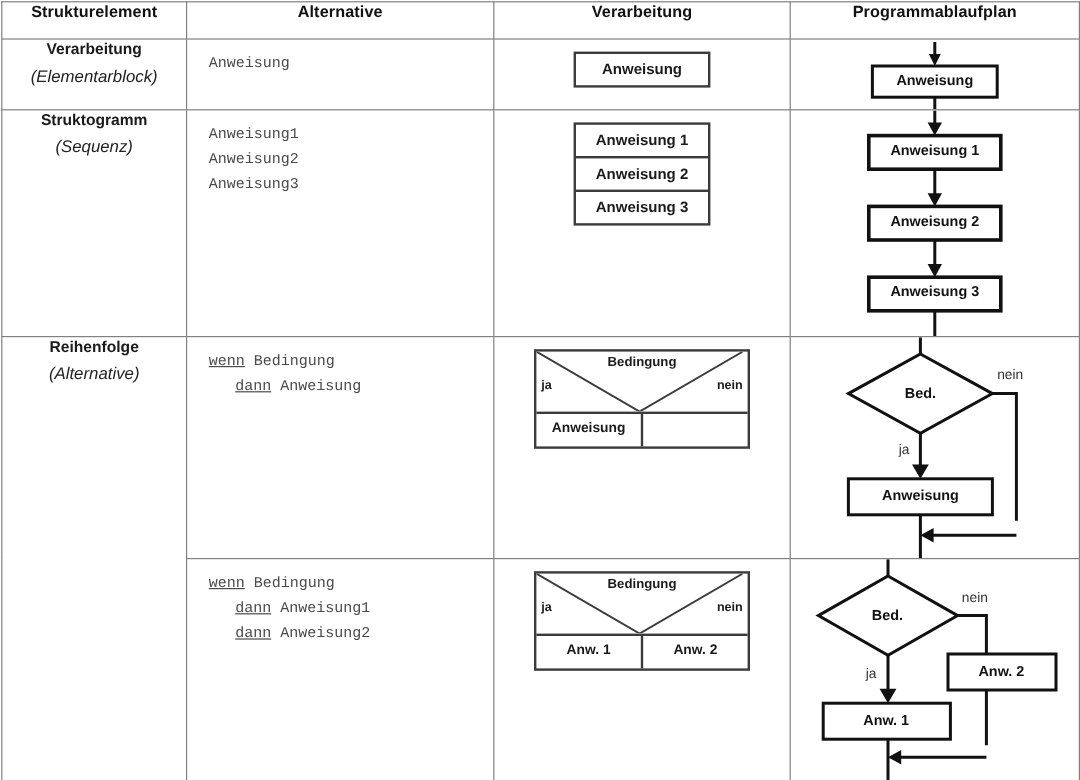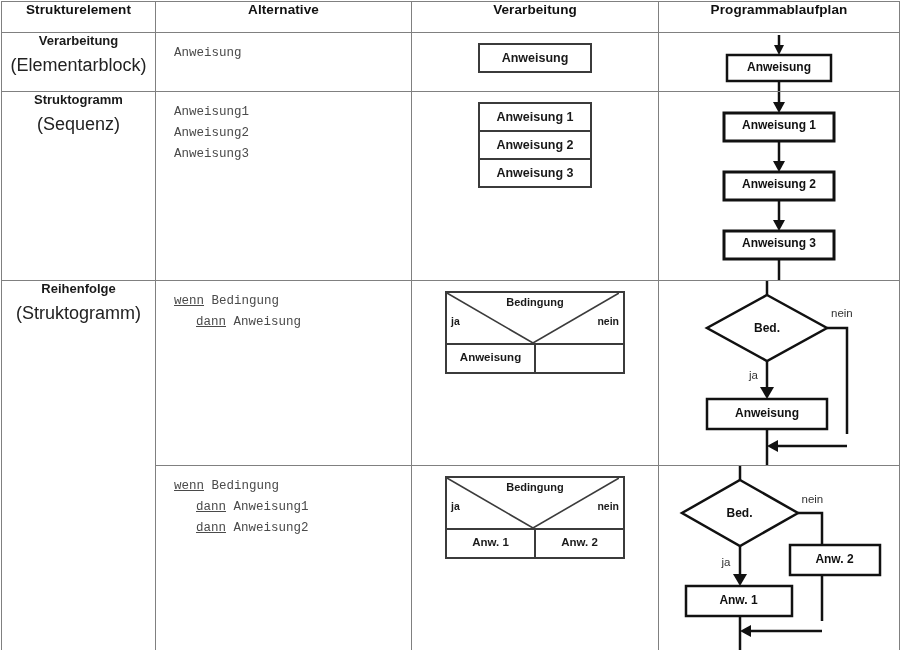--- a/index.html
+++ b/index.html
@@ -36,21 +36,21 @@
   .c2{width:256px;}
   .c3{width:247px;}
   .c4{width:241px;}
 
   
   .elem{
     text-align:center;
     padding-top:9px;
   }
   .elem .name{font-weight:bold;font-size:13px;display:block;margin-bottom:7px;}
-  .elem .sub{font-size:18px;display:block;color:#222;}
+  .elem .sub{font-size:14px;display:block;color:#222;font-style:italic;}
 
   
   .code{
     font-family:"Liberation Mono","DejaVu Sans Mono",monospace;
     font-size:12.5px;
     color:#4a4a4a;
     padding:10px 0 0 18px;
     line-height:21px;
     white-space:pre;
   }
@@ -184,21 +184,21 @@
             <div class="lbl" style="left:30px;top:85px;width:110px">Anweisung 2</div>
             <div class="lbl" style="left:30px;top:144px;width:110px">Anweisung 3</div>
           </div>
         </div>
       </td>
     </tr>
 
     <tr style="height:184px">
       <td class="elem" rowspan="2">
         <span class="name">Reihenfolge</span>
-        <span class="sub">(Struktogramm)</span>
+        <span class="sub">(Alternative)</span>
       </td>
       <td>
         <div class="code"><div><span class="kw">wenn</span> <span>Bedingung</span></div><div><span class="ind"></span><span class="kw">dann</span> <span>Anweisung</span></div></div>
       </td>
       <td>
         <div class="nswrap">
           <div class="nsbranch">
             <div class="cond">
               <svg width="172" height="50" viewBox="0 0 172 50">
                 <line x1="0" y1="0" x2="86" y2="50" stroke="#3b3b3b" stroke-width="1.6"></line>

